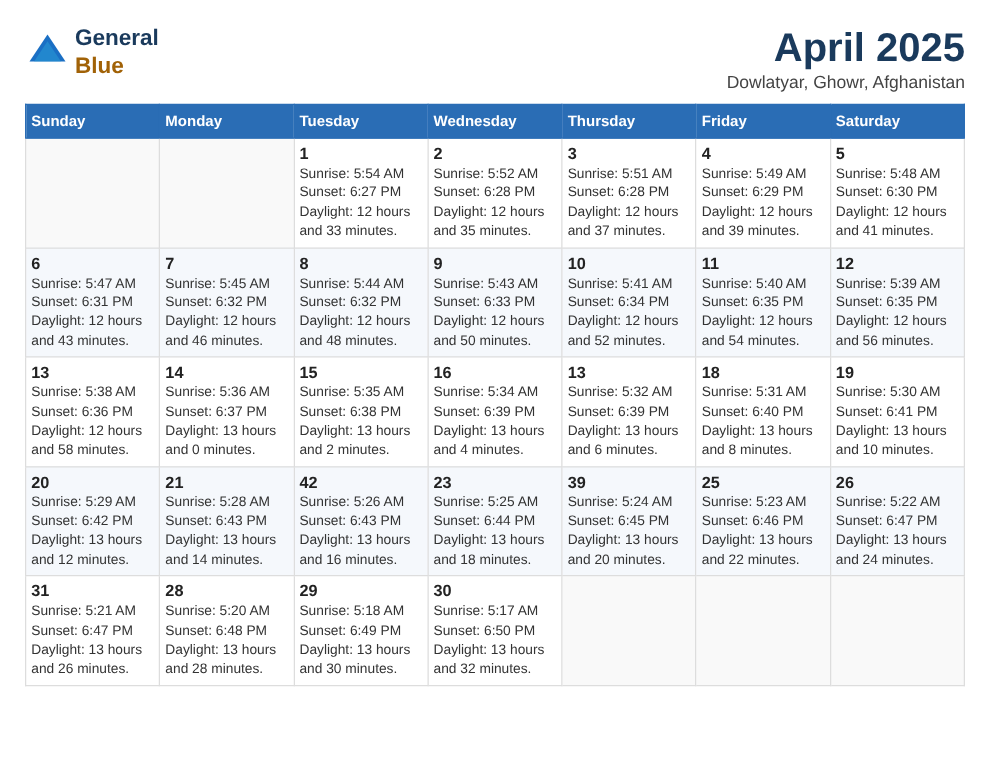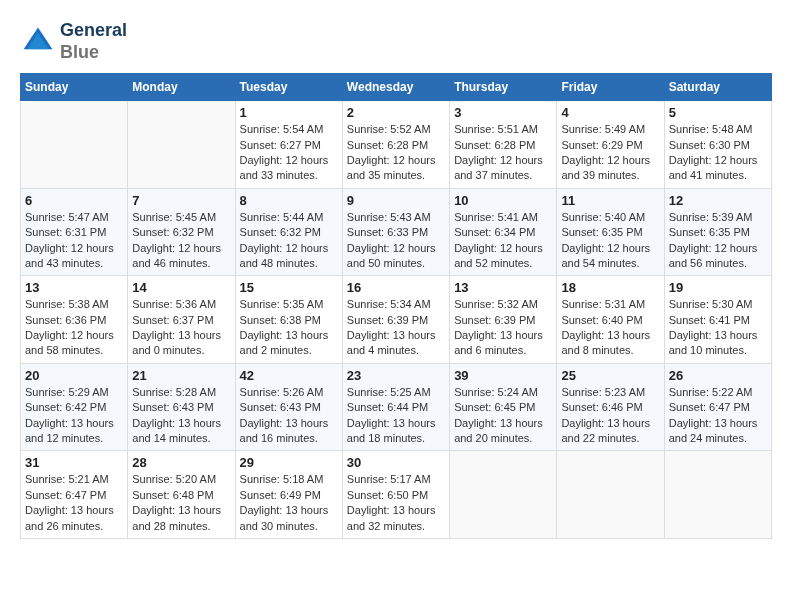--- a/index.html
+++ b/index.html
@@ -19,21 +19,21 @@
     .logo {
       display: flex;
       align-items: center;
     }
     .logo-text {
       font-size: 18px;
       font-weight: bold;
       color: #1a3a5c;
       line-height: 1.2;
     }
-    .logo-blue { color: #737373; }
+    .logo-blue { color: #a16207; }
     .logo-icon {
       width: 36px;
       height: 36px;
       margin-right: 4px;
     }
     .title-block {
       text-align: right;
     }
     .month-title {
       font-size: 32px;
@@ -99,20 +99,24 @@
   <div class="logo">
     <svg class="logo-icon" viewBox="0 0 40 40">
       <polygon points="20,4 36,28 4,28" fill="#1a6fc4"></polygon>
       <polygon points="20,10 32,28 8,28" fill="#2a9fd8" opacity="0.5"></polygon>
     </svg>
     <div class="logo-text">
       <div>General</div>
       <div class="logo-blue">Blue</div>
     </div>
   </div>
+  <div class="title-block">
+    <div class="month-title">April 2025</div>
+    <div class="location">Dowlatyar, Ghowr, Afghanistan</div>
+  </div>
 </div>
 
 <table>
   <thead>
     <tr>
     <th>Sunday</th>
         <th>Monday</th>
         <th>Tuesday</th>
         <th>Wednesday</th>
         <th>Thursday</th>

